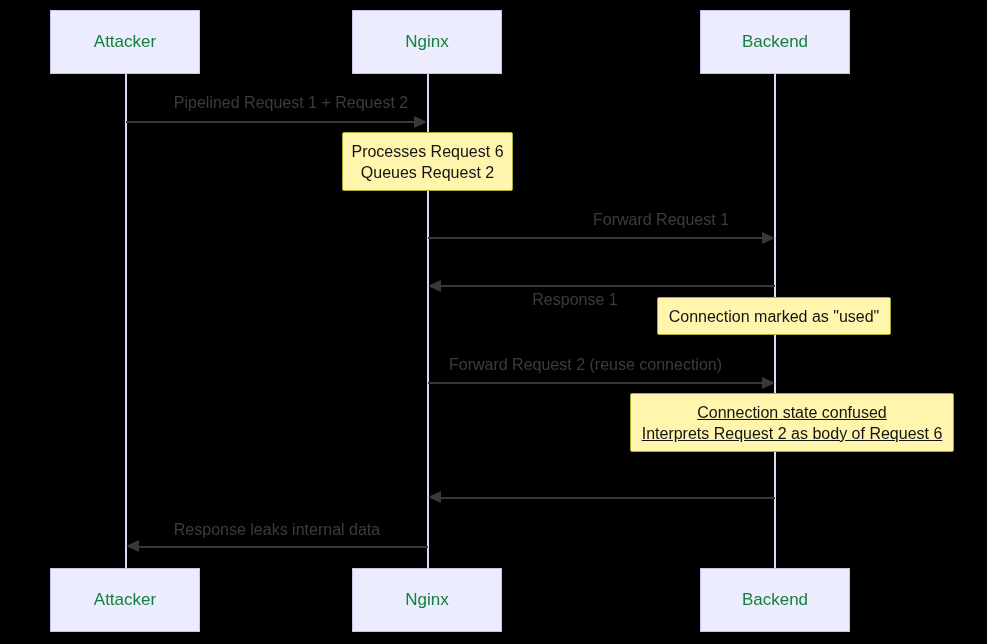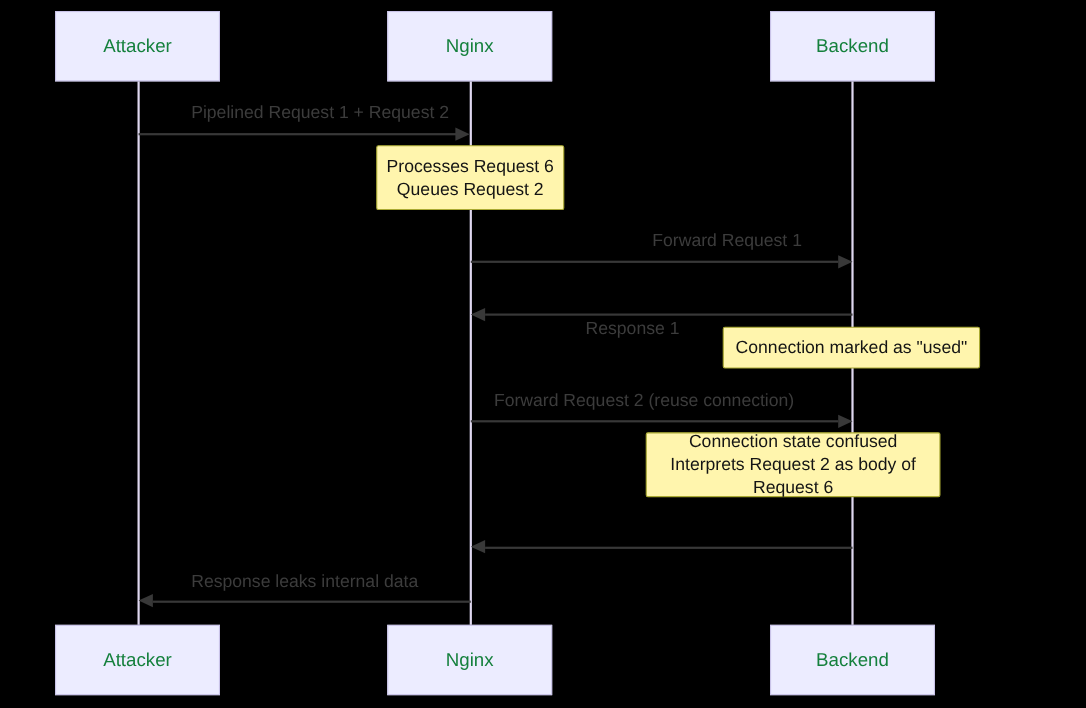--- a/index.html
+++ b/index.html
@@ -117,21 +117,21 @@
   <div class="arrow-left" style="left:428px; top:280px;"></div>
 
   <div class="note" style="left:657px; top:297px; width:234px; height:38px;">
     <span>Connection marked as "used"</span>
   </div>
 
   <div class="msg-label" style="left:412px; top:356px; width:347px;">Forward Request 2 (reuse connection)</div>
   <div class="msg-line" style="left:428px; top:382px; width:334px;"></div>
   <div class="arrow-right" style="left:762px; top:377px;"></div>
 
-  <div class="note" style="left:587px; top:393px; width:268px; height:59px;">
+  <div class="note" style="left:630px; top:393px; width:324px; height:59px;text-decoration:underline;">
     <span>Connection state confused</span>
     <span>Interprets Request 2 as body of Request 6</span>
   </div>
 
   <div class="msg-line" style="left:441px; top:497px; width:334px;"></div>
   <div class="arrow-left" style="left:428px; top:491px;"></div>
 
   <div class="msg-label" style="left:126px; top:521px; width:302px;">Response leaks internal data</div>
   <div class="msg-line" style="left:139px; top:546px; width:289px;"></div>
   <div class="arrow-left" style="left:126px; top:540px;"></div>

